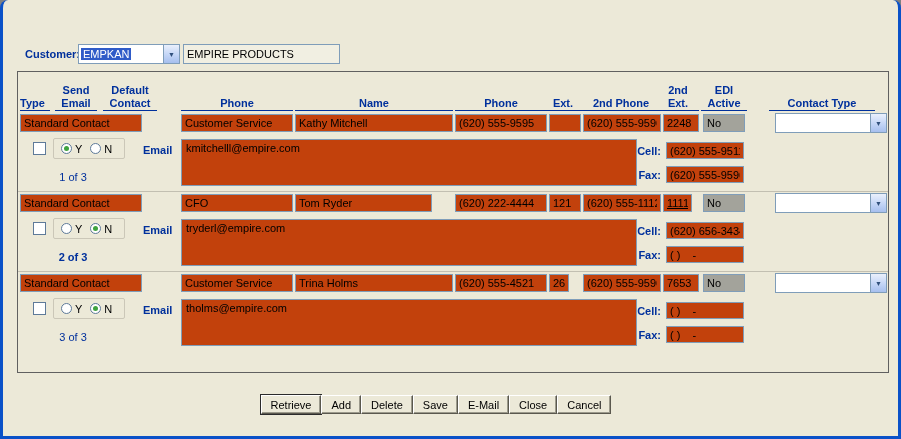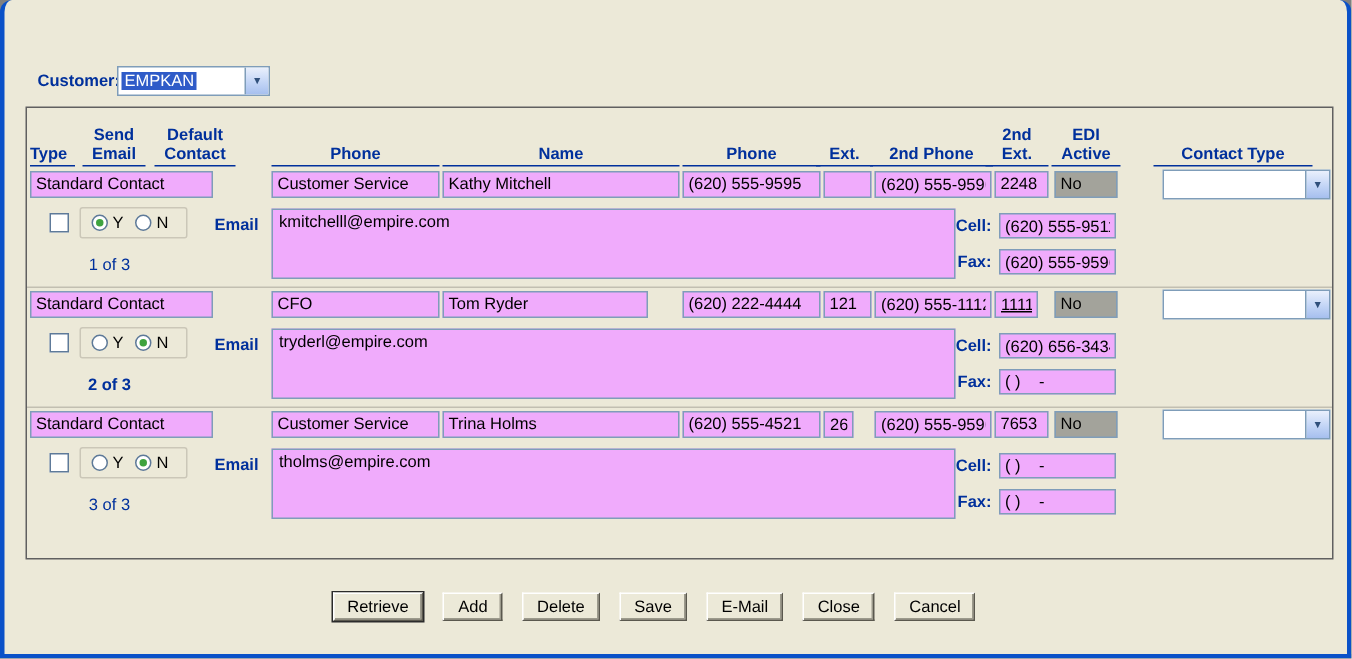--- a/index.html
+++ b/index.html
@@ -53,59 +53,60 @@
 
   .hdr {
     position:absolute; color:#00309C; font-weight:bold; font-size:11px;
     line-height:13px; text-align:center; border-bottom:1px solid #00309C;
   }
   .hdr.left { text-align:left; }
 
   .contact-row { position:absolute; left:14px; width:872px; height:80px; }
 
   .fld, .email-box {
-    position:absolute; border:1px solid #7F9DB9; background:#f0abfc;
+    position:absolute; border:1px solid #7F9DB9; background:#c2410c;
     font-family:"Liberation Sans", sans-serif; font-size:11px; color:#000;
   }
   .fld { height:18px; padding:0 3px; }
   .fld.sm { height:17px; }
   .fld.edi { background:#A3A39B; padding-top:2px; }
   .email-box { padding:2px 4px; resize:none; overflow:hidden; line-height:13px; }
 
   .checkbox { position:absolute; width:13px; height:13px; background:#fff; border:1px solid #5E7A99; }
 
   .radio-box {
     position:absolute; height:21px; display:flex; align-items:center; gap:3px;
     border:1px solid #CBC7B8; padding:0 7px; border-radius:2px;
   }
   .radio { position:relative; width:11px; height:11px; border-radius:50%; border:1px solid #5E7A99; background:#fff; display:inline-block; }
   .radio.checked::after { content:""; position:absolute; left:2px; top:2px; width:5px; height:5px; border-radius:50%; background:#3FA33F; }
   .radio-label { font-size:11px; color:#000; margin-right:5px; }
 
   .count { position:absolute; width:60px; text-align:center; color:#00309C; font-size:11px; }
 
-  .button-bar { position:absolute; top:395px; left:0; width:866px; display:flex; justify-content:center; gap:13px; }
+  .button-bar { position:absolute; top:395px; left:0; width:866px; display:flex; justify-content:center; }
   .btn {
     height:19px; padding:0 9px; font-family:"Liberation Sans", sans-serif; font-size:11px; color:#000;
     background:#ECE9D8; border:1px solid; border-color:#FFFFFF #5A584E #5A584E #FFFFFF;
     box-shadow:inset -1px -1px 0 #9C9A8C;
   }
   .btn.default { box-shadow:inset -1px -1px 0 #9C9A8C, 0 0 0 1px #2B2B2B; }
 </style>
 </head>
 <body>
 
 <div class="window">
 
 
   <div class="nvlabel" style="left:22px; top:48px;">Customer:</div>
   <div class="combo" style="left:75px; top:44px; width:102px;">
     <span class="txt"><span class="sel">EMPKAN</span></span>
     <span class="arrow">▼</span>
   </div>
+  <input class="fld" style="left: 180px; top: 44px; width: 157px; height: 20px; background: rgb(241, 239, 226);" readonly="" value="EMPIRE PRODUCTS">
 
   <div class="main-box"></div>
 
   <div class="hdr left" style="left:17px;  top:97px; width:30px;">Type</div>
   <div class="hdr" style="left:52px;  top:84px; width:42px;">
     <div>Send</div>
     <div>Email</div>
   </div>
   <div class="hdr" style="left:100px; top:84px; width:54px;">
     <div>Default</div>

